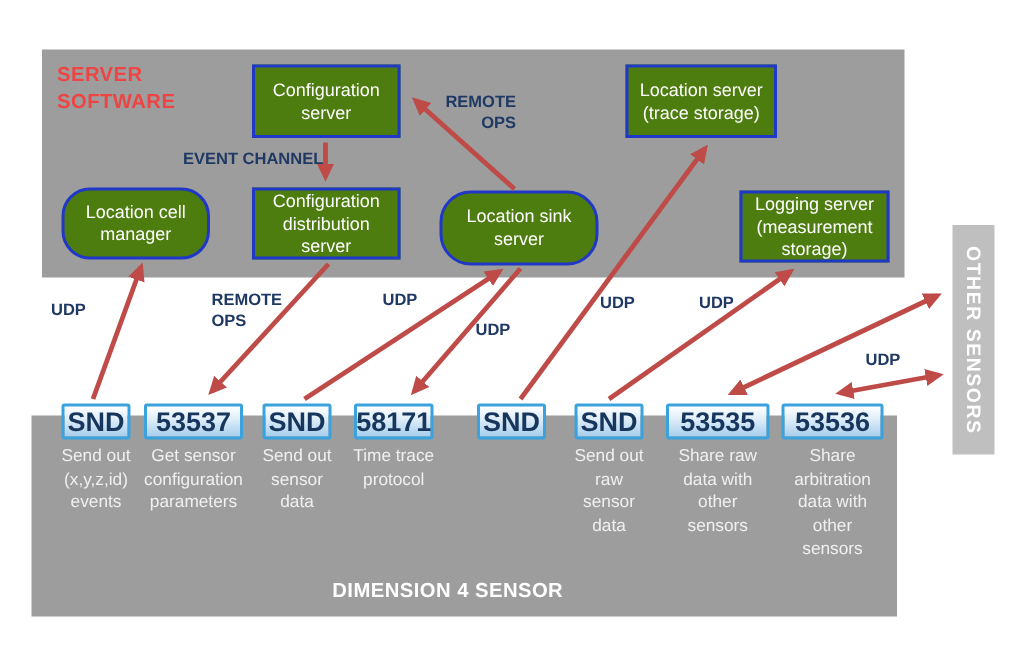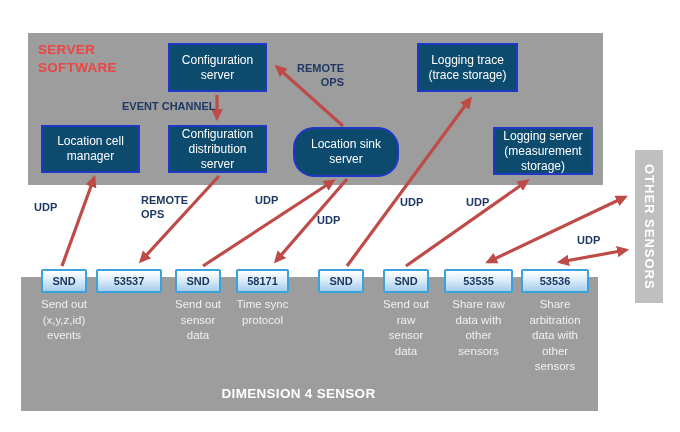--- a/index.html
+++ b/index.html
@@ -13,29 +13,29 @@
     letter-spacing:.3px;
   }
   .other-panel{
     position:absolute;background:#bfbfbf;display:flex;align-items:center;justify-content:center;
   }
   .other-panel .vtext{
     writing-mode:vertical-rl;color:#ffffff;font-weight:bold;font-size:13px;letter-spacing:1px;
     white-space:nowrap;
   }
   .node{
-    position:absolute;background:#0c4a6e;border:2px solid #2038c8;box-sizing:border-box;
+    position:absolute;background:#4d7c0f;border:2px solid #2038c8;box-sizing:border-box;
     color:#ffffff;font-size:12px;line-height:15px;text-align:center;
     display:flex;align-items:center;justify-content:center;padding:2px 4px;
   }
   .port{
     position:absolute;height:24px;box-sizing:border-box;z-index:4;
     background:linear-gradient(180deg,#ffffff 0%,#dcecf9 45%,#a6cdec 100%);
     border:2px solid #3aa2dc;border-radius:2px;
-    color:#17365d;font-size:11px;font-weight:600;
+    color:#17365d;font-size:18px;font-weight:600;
     display:flex;align-items:center;justify-content:center;
   }
   .port-desc{
     position:absolute;top:297px;color:#f0f0f0;font-size:11.5px;line-height:15.5px;
     text-align:center;
   }
   .edge-label{
     position:absolute;color:#1f3864;font-weight:bold;font-size:11px;line-height:14px;
     white-space:pre-line;z-index:5;
   }
@@ -75,48 +75,49 @@
       <line x1="347" y1="266" x2="470" y2="99" marker-end="url(#ah)"></line>
       <line x1="406" y1="266" x2="527" y2="181" marker-end="url(#ah)"></line>
       <line x1="488" y1="262" x2="625" y2="197" marker-start="url(#ah)" marker-end="url(#ah)"></line>
       <line x1="560" y1="262" x2="626" y2="250" marker-start="url(#ah)" marker-end="url(#ah)"></line>
     </g>
   </svg>
 
   <div class="node" style="left:168px;top:43px;width:99px;height:49px;">
     <span>Configuration server</span>
   </div>
-  <div class="node" style="left:41px;top:125px;width:99px;height:48px;">
+  <div class="node" style="left:41px;top:125px;width:99px;height:48px;border-radius:19px;">
     <span>Location cell manager</span>
   </div>
   <div class="node" style="left:168px;top:125px;width:99px;height:48px;">
     <span>Configuration distribution server</span>
   </div>
   <div class="node" style="left:293px;top:127px;width:106px;height:50px;border-radius:21px;">
     <span>Location sink server</span>
   </div>
   <div class="node" style="left:417px;top:43px;width:101px;height:49px;">
-    <span>Logging trace (trace storage)</span>
+    <span>Location server (trace storage)</span>
   </div>
   <div class="node" style="left:493px;top:127px;width:100px;height:48px;">
     <span>Logging server (measurement storage)</span>
   </div>
 
   <div class="port" style="left:41px;top:269px;width:46px;">SND</div>
   <div class="port" style="left:96px;top:269px;width:66px;">53537</div>
   <div class="port" style="left:175px;top:269px;width:46px;">SND</div>
   <div class="port" style="left:236px;top:269px;width:53px;">58171</div>
   <div class="port" style="left:318px;top:269px;width:46px;">SND</div>
   <div class="port" style="left:383px;top:269px;width:46px;">SND</div>
   <div class="port" style="left:444px;top:269px;width:69px;">53535</div>
   <div class="port" style="left:521px;top:269px;width:68px;">53536</div>
 
   <div class="port-desc" style="left:34px;width:60px;">Send out (x,y,z,id) events</div>
+  <div class="port-desc" style="left:90px;width:78px;">Get sensor configuration parameters</div>
   <div class="port-desc" style="left:168px;width:60px;">Send out sensor data</div>
-  <div class="port-desc" style="left:232px;width:61px;">Time sync protocol</div>
+  <div class="port-desc" style="left:232px;width:61px;">Time trace protocol</div>
   <div class="port-desc" style="left:381px;width:50px;">Send out raw sensor data</div>
   <div class="port-desc" style="left:525px;width:60px;">Share arbitration data with other sensors</div>
   <div class="port-desc" style="left:448px;width:61px;">Share raw data with other sensors</div>
 
   <div class="edge-label" style="left:122px;top:99px;">EVENT CHANNEL</div>
   <div class="edge-label" style="left:294px;top:61px;width:50px;text-align:right;">REMOTE
 OPS</div>
   <div class="edge-label" style="left:34px;top:200px;">UDP</div>
   <div class="edge-label" style="left:141px;top:193px;">REMOTE
 OPS</div>

